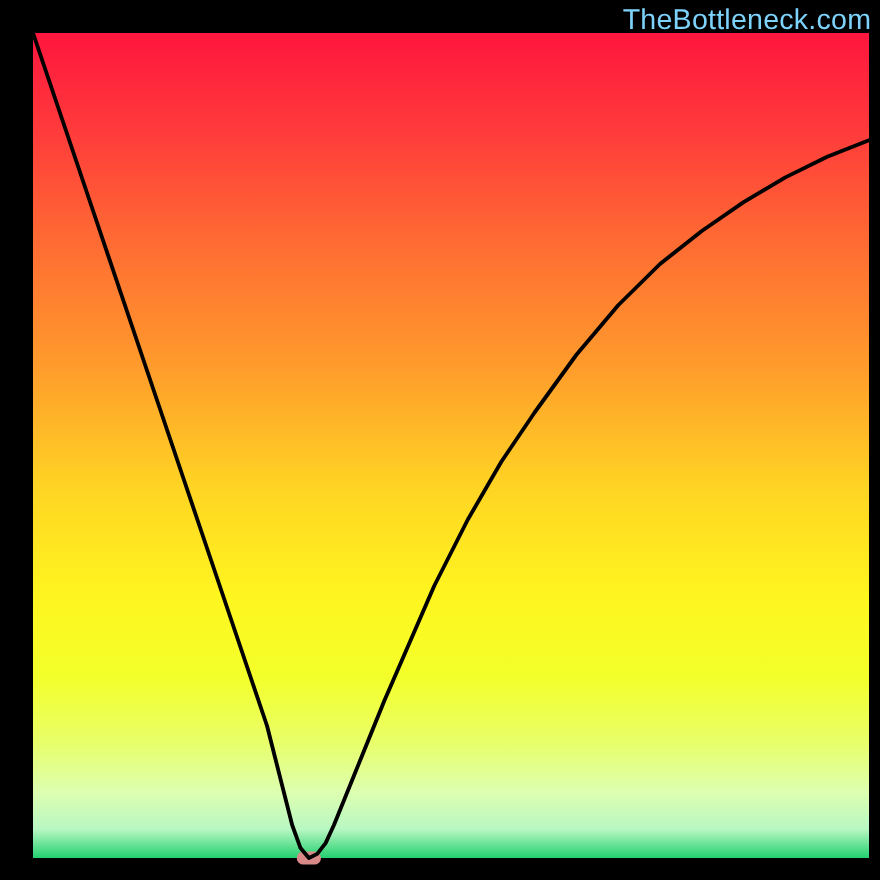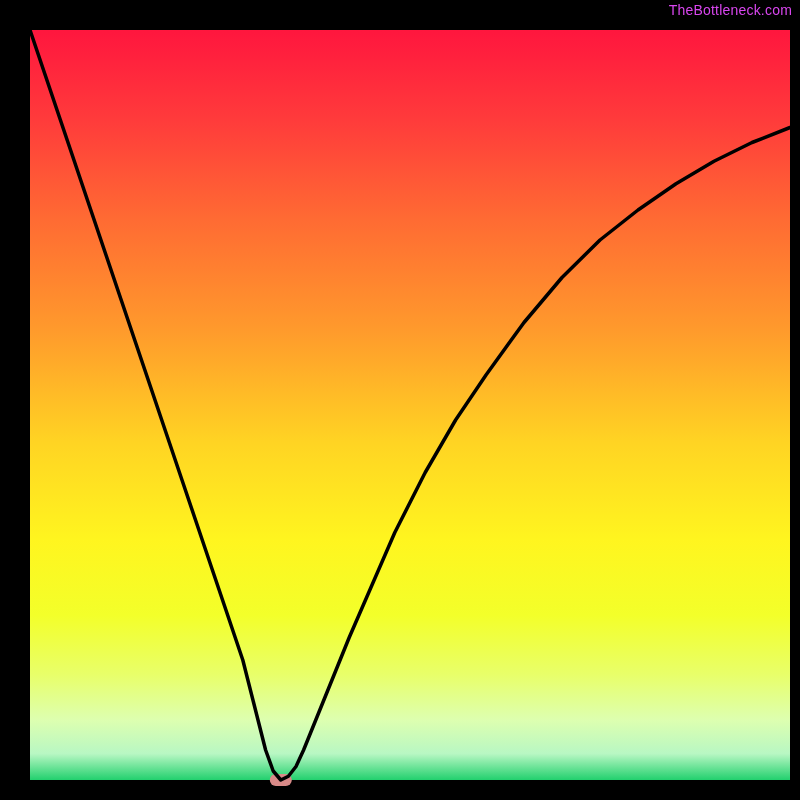--- a/index.html
+++ b/index.html
@@ -12,22 +12,22 @@
   }
   #container {
     position: relative;
     width: 800px;
     height: 800px;
   }
   #watermark {
     position: absolute;
     top: 2px;
     right: 8px;
-    color: #d946ef;
-    font-size: 14px;
+    color: #7dd3fc;
+    font-size: 26px;
     font-weight: 500;
     z-index: 10;
     letter-spacing: 0.2px;
   }
   svg {
     position: absolute;
     top: 0;
     left: 0;
   }
 </style>

